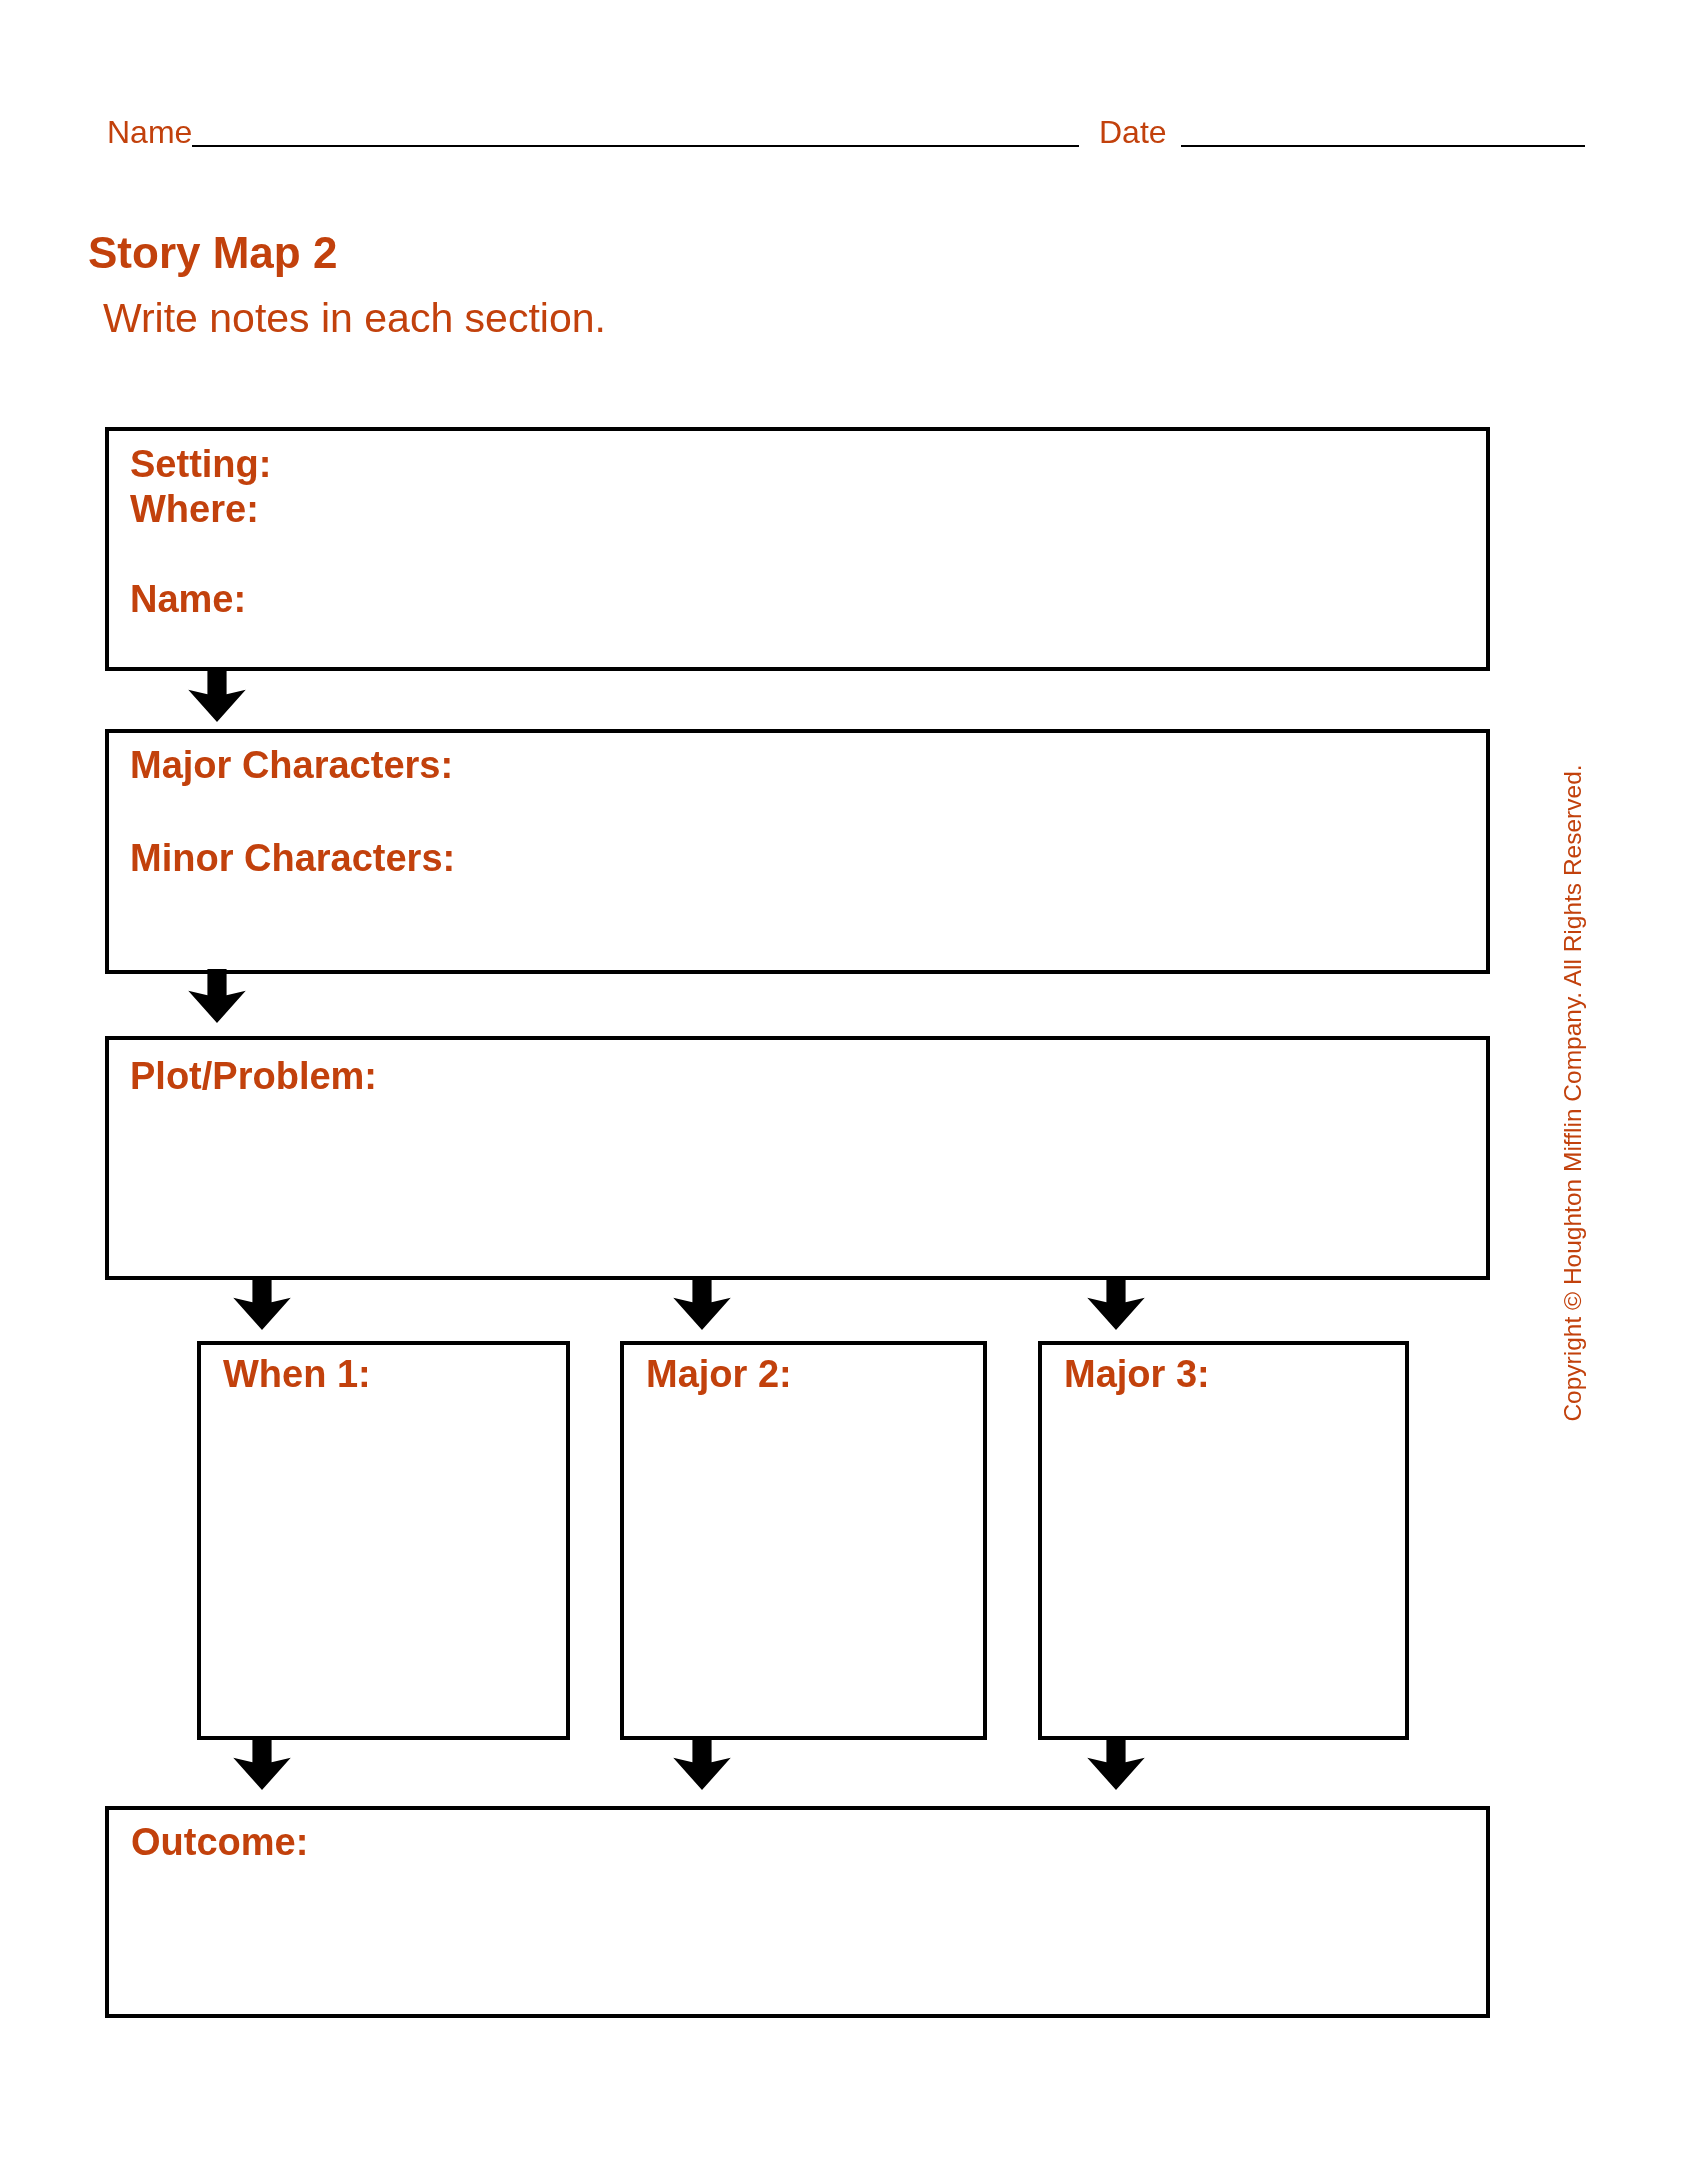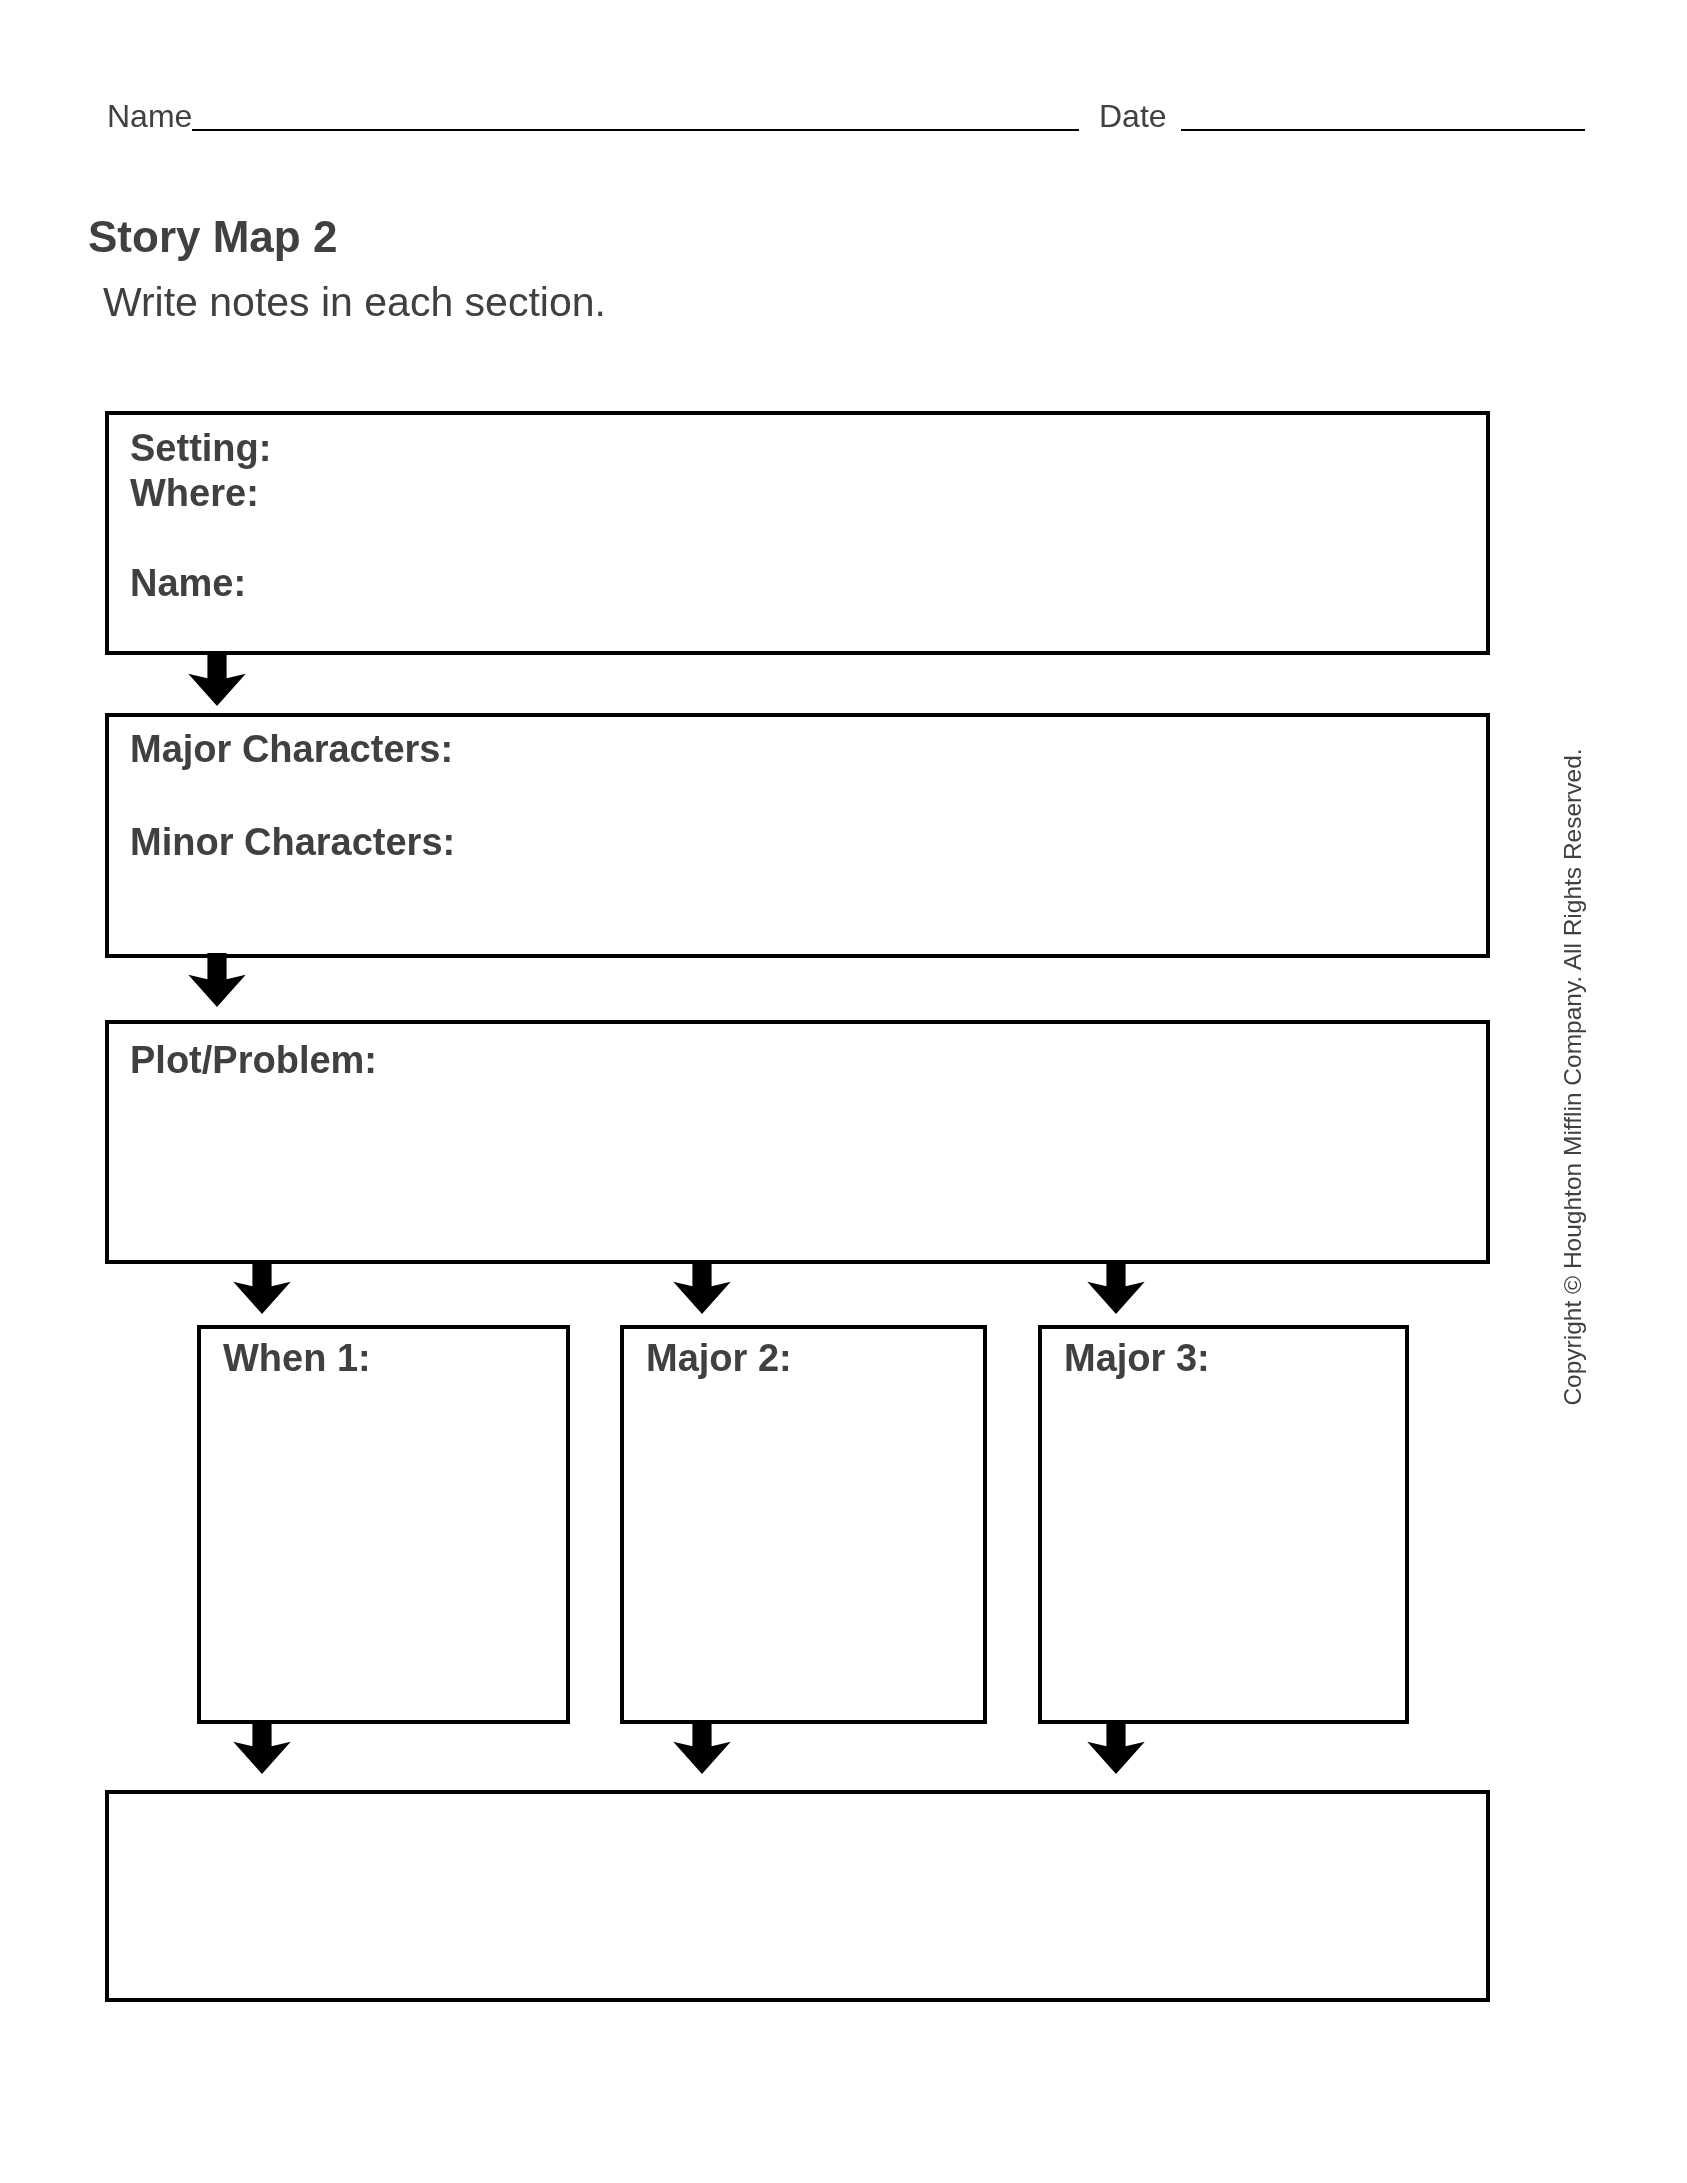--- a/index.html
+++ b/index.html
@@ -2,22 +2,23 @@
 <html style="font-size:14px"><head>
 <meta charset="utf-8">
 <style>
   html, body { margin: 0; padding: 0; background: #ffffff; }
   #page {
     position: relative;
     width: 1687px;
     height: 2148px;
     background: #ffffff;
     font-family: "Liberation Sans", "DejaVu Sans", sans-serif;
-    color: #404040;
+    color: #c2410c;
     overflow: hidden;
+    margin-top: 16px;
   }
   .abs { position: absolute; }
 
   
   .field-label { font-size: 32px; line-height: 38px; }
   .write-line { border-bottom: 2.6px solid #000; height: 38px; }
 
   
   .page-title { font-size: 44px; line-height: 49px; font-weight: bold; }
   .instructions { font-size: 41px; line-height: 40px; }
@@ -146,19 +147,20 @@
       <polygon points="22,0 44,0 44,30 66,25 33,62 0,25 22,30" fill="#000000"></polygon>
     </svg>
   </div>
   <div class="arrow" style="left:1087px; top:1720px;">
     <svg viewBox="0 0 66 62" xmlns="http://www.w3.org/2000/svg" aria-hidden="true">
       <polygon points="22,0 44,0 44,30 66,25 33,62 0,25 22,30" fill="#000000"></polygon>
     </svg>
   </div>
 
   <div class="box outcome-box">
+    <div class="box-label">Outcome:</div>
     <div class="notes-area" style="top:74px;"></div>
   </div>
 
   <div class="copyright">Copyright © Houghton Mifflin Company. All Rights Reserved.</div>
 
 </div>
 
 
 </body></html>

